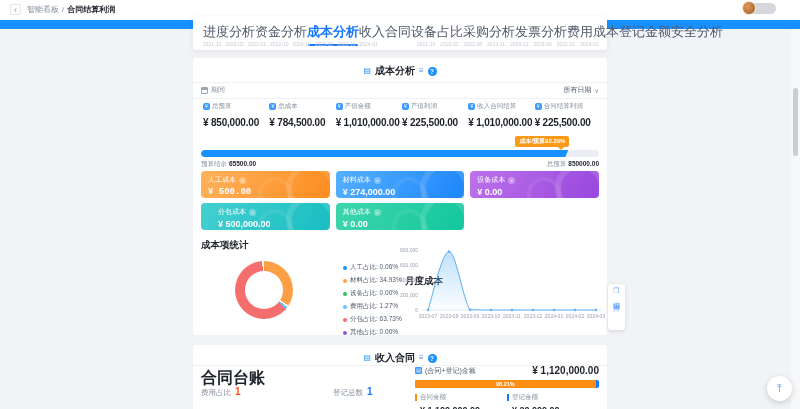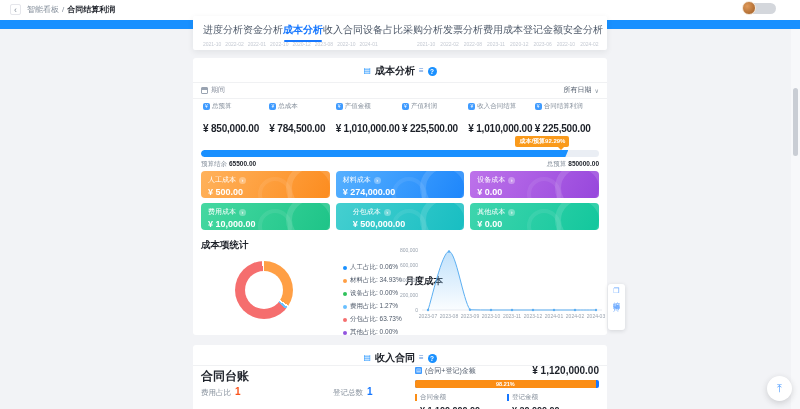--- a/index.html
+++ b/index.html
@@ -15,21 +15,21 @@
   .avatar{position:absolute;left:742px;top:1px;width:14px;height:14px;border-radius:50%;
           background:radial-gradient(circle at 35% 35%,#e09a5a,#9c5a22);border:1px solid #f4e6d6;box-sizing:border-box;cursor:pointer;}
   .bluebar{position:absolute;left:0;top:20px;width:800px;height:9px;background:#1990ff;}
   .scroll-track{position:absolute;right:0;top:29px;width:9px;height:380px;background:#f7f8fa;}
   .scroll-thumb{position:absolute;right:2px;top:88px;width:5px;height:68px;background:#c9cdd4;border-radius:2.5px;cursor:pointer;}
 
   
   .tabs-card{position:absolute;left:193px;top:16px;width:414px;height:34px;background:#fff;border-radius:2px;
              box-shadow:0 2px 6px rgba(31,35,41,.08);z-index:3;}
   .tabs-row{position:absolute;left:10px;top:4px;width:376px;display:flex;justify-content:space-between;}
-  .tab{font-size:10px;color:#4e5969;padding:3px 0 5px;position:relative;white-space:nowrap;cursor:pointer;}
+  .tab{font-size:13px;color:#4e5969;padding:3px 0 5px;position:relative;white-space:nowrap;cursor:pointer;}
   .tab.active{color:#1677ff;font-weight:bold;}
   .tab.active::after{content:"";position:absolute;left:1px;right:1px;bottom:0;height:2px;background:#1677ff;border-radius:1px;}
   .tabs-chevron{position:absolute;right:5px;top:8px;font-size:7px;color:#86909c;cursor:pointer;}
   .dates-left{position:absolute;left:10px;top:25px;display:flex;gap:4px;}
   .dates-right{position:absolute;left:224px;top:25px;display:flex;gap:5px;}
   .mini-date{font-size:5px;color:#c5cad3;white-space:nowrap;}
 
   
   .content-card{position:absolute;left:193px;top:58px;width:414px;height:277px;background:#fff;border-radius:3px;z-index:2;}
   .income-card{position:absolute;left:193px;top:345px;width:414px;height:82px;background:#fff;border-radius:3px;z-index:2;}
@@ -44,21 +44,21 @@
   
   .period-row{position:absolute;left:8px;top:27px;width:398px;height:12px;}
   .period-left{position:absolute;left:0;top:0;display:flex;align-items:center;gap:3px;font-size:7px;color:#8a919f;}
   .cal-icon{width:7px;height:7px;border:1px solid #9aa4b2;border-radius:1px;box-sizing:border-box;
             background:linear-gradient(#9aa4b2 0 2px,transparent 2px);}
   .period-right{position:absolute;right:0;top:0;display:flex;align-items:center;gap:3px;font-size:7px;color:#4e5969;cursor:pointer;}
   .chevron{color:#86909c;font-size:6px;}
 
   
   .kpi-row{position:absolute;left:8px;top:44px;width:398px;display:flex;}
-  .kpi{flex:1;display:flex;flex-direction:column;align-items:flex-start;gap:12px;padding-left:2px;}
+  .kpi{flex:1;display:flex;flex-direction:column;align-items:flex-start;gap:6px;padding-left:2px;}
   .kpi-label-row{display:flex;align-items:center;gap:2px;}
   .kpi-icon{width:7px;height:7px;border-radius:2px;background:#3f9bff;color:#fff;font-size:5px;line-height:7px;text-align:center;}
   .kpi-label{font-size:6.5px;color:#86909c;white-space:nowrap;}
   .kpi-value{font-size:10px;font-weight:bold;color:#1d2129;letter-spacing:-.2px;white-space:nowrap;}
 
   
   .budget{position:absolute;left:8px;top:78px;width:398px;height:34px;}
   .badge{position:absolute;left:79%;top:0;background:#fa9a1b;color:#fff;font-size:6px;line-height:11px;height:11px;
          padding:0 4px;border-radius:2px;font-weight:bold;white-space:nowrap;}
   .badge::after{content:"";position:absolute;right:5px;bottom:-3px;border:3px solid transparent;border-top-color:#fa9a1b;border-bottom:0;}
@@ -86,21 +86,21 @@
   .legend{position:absolute;left:150px;top:205px;display:flex;flex-direction:column;gap:4px;}
   .legend-item{display:flex;align-items:center;gap:3px;font-size:6.5px;color:#4e5969;white-space:nowrap;}
   .legend-dot{width:4px;height:4px;border-radius:50%;flex:none;}
 
   .monthly{position:absolute;left:205px;top:186px;width:200px;height:92px;}
   .ytick{position:absolute;left:0;width:20px;text-align:right;font-size:5px;color:#9aa3af;}
   .monthly-svg{position:absolute;left:22px;top:0;}
   .xtick{position:absolute;top:69px;font-size:5px;color:#9aa3af;transform:translateX(-50%);white-space:nowrap;}
 
   
-  .ledger-title{position:absolute;left:8px;top:23px;font-size:12px;font-weight:bold;color:#1d2129;}
+  .ledger-title{position:absolute;left:8px;top:23px;font-size:16px;font-weight:bold;color:#1d2129;}
   .stat{position:absolute;top:41px;display:flex;gap:4px;align-items:baseline;font-size:7.5px;color:#86909c;}
   #stat-0{left:8px;} #stat-1{left:140px;}
   .stat-value{font-size:10px;font-weight:bold;}
   .amount-block{position:absolute;left:222px;top:20px;width:184px;}
   .amount-row{display:flex;justify-content:space-between;align-items:center;}
   .amount-label{display:flex;gap:3px;align-items:center;font-size:7px;color:#4e5969;}
   .amount-icon{width:7px;height:7px;background:#3f9bff;border-radius:1px;color:#fff;font-size:5px;line-height:7px;text-align:center;}
   .amount-value{font-size:10px;font-weight:bold;color:#1d2129;}
   .inc-bar{position:relative;margin-top:4px;height:8px;border-radius:2px;background:#1677ff;overflow:hidden;}
   .inc-fill{position:absolute;left:0;top:0;height:100%;background:#fb8d15;display:flex;align-items:center;justify-content:center;
@@ -246,47 +246,40 @@
       <div class="budget-track">
         <div class="budget-fill" id="budget-fill" style="width: 92.29%; background: rgb(25, 144, 255);"></div>
       </div>
       <div class="budget-labels">
         <span><span>预算结余</span><b>65500.00</b></span>
         <span><span>总预算</span><b>850000.00</b></span>
       </div>
     </div>
 
     <div class="tiles" id="tiles">
-        <div class="tile" style="background: linear-gradient(120deg, rgb(255, 178, 92), rgb(252, 140, 31));">
+        <div class="tile" style="background: linear-gradient(120deg, rgb(255, 178, 92), rgb(252, 140, 31)); font-family: Liberation Mono, monospace;">
           <div class="tile-label-row">
             <span class="tile-label">人工成本</span>
             <span class="tile-arrow">›</span>
           </div>
           <div class="tile-value">¥ 500.00</div>
         </div>
         <div class="tile" style="background: linear-gradient(120deg, rgb(85, 176, 255), rgb(30, 134, 251));">
           <div class="tile-label-row">
             <span class="tile-label">材料成本</span>
             <span class="tile-arrow">›</span>
           </div>
           <div class="tile-value">¥ 274,000.00</div>
         </div>
         <div class="tile" style="background: linear-gradient(120deg, rgb(189, 114, 234), rgb(151, 71, 220));">
           <div class="tile-label-row">
             <span class="tile-label">设备成本</span>
             <span class="tile-arrow">›</span>
           </div>
           <div class="tile-value">¥ 0.00</div>
-        </div>
-        <div class="tile" style="background: linear-gradient(120deg, rgb(69, 216, 161), rgb(30, 196, 136));">
-          <div class="tile-label-row">
-            <span class="tile-label">费用成本</span>
-            <span class="tile-arrow">›</span>
-          </div>
-          <div class="tile-value">¥ 10,000.00</div>
         </div>
         <div class="tile" style="background: linear-gradient(120deg, rgb(69, 207, 208), rgb(24, 190, 194)); padding-left: 17px;">
           <div class="tile-label-row">
             <span class="tile-label">分包成本</span>
             <span class="tile-arrow">›</span>
           </div>
           <div class="tile-value">¥ 500,000.00</div>
         </div>
         <div class="tile" style="background: linear-gradient(120deg, rgb(63, 213, 173), rgb(19, 199, 157));">
           <div class="tile-label-row">

